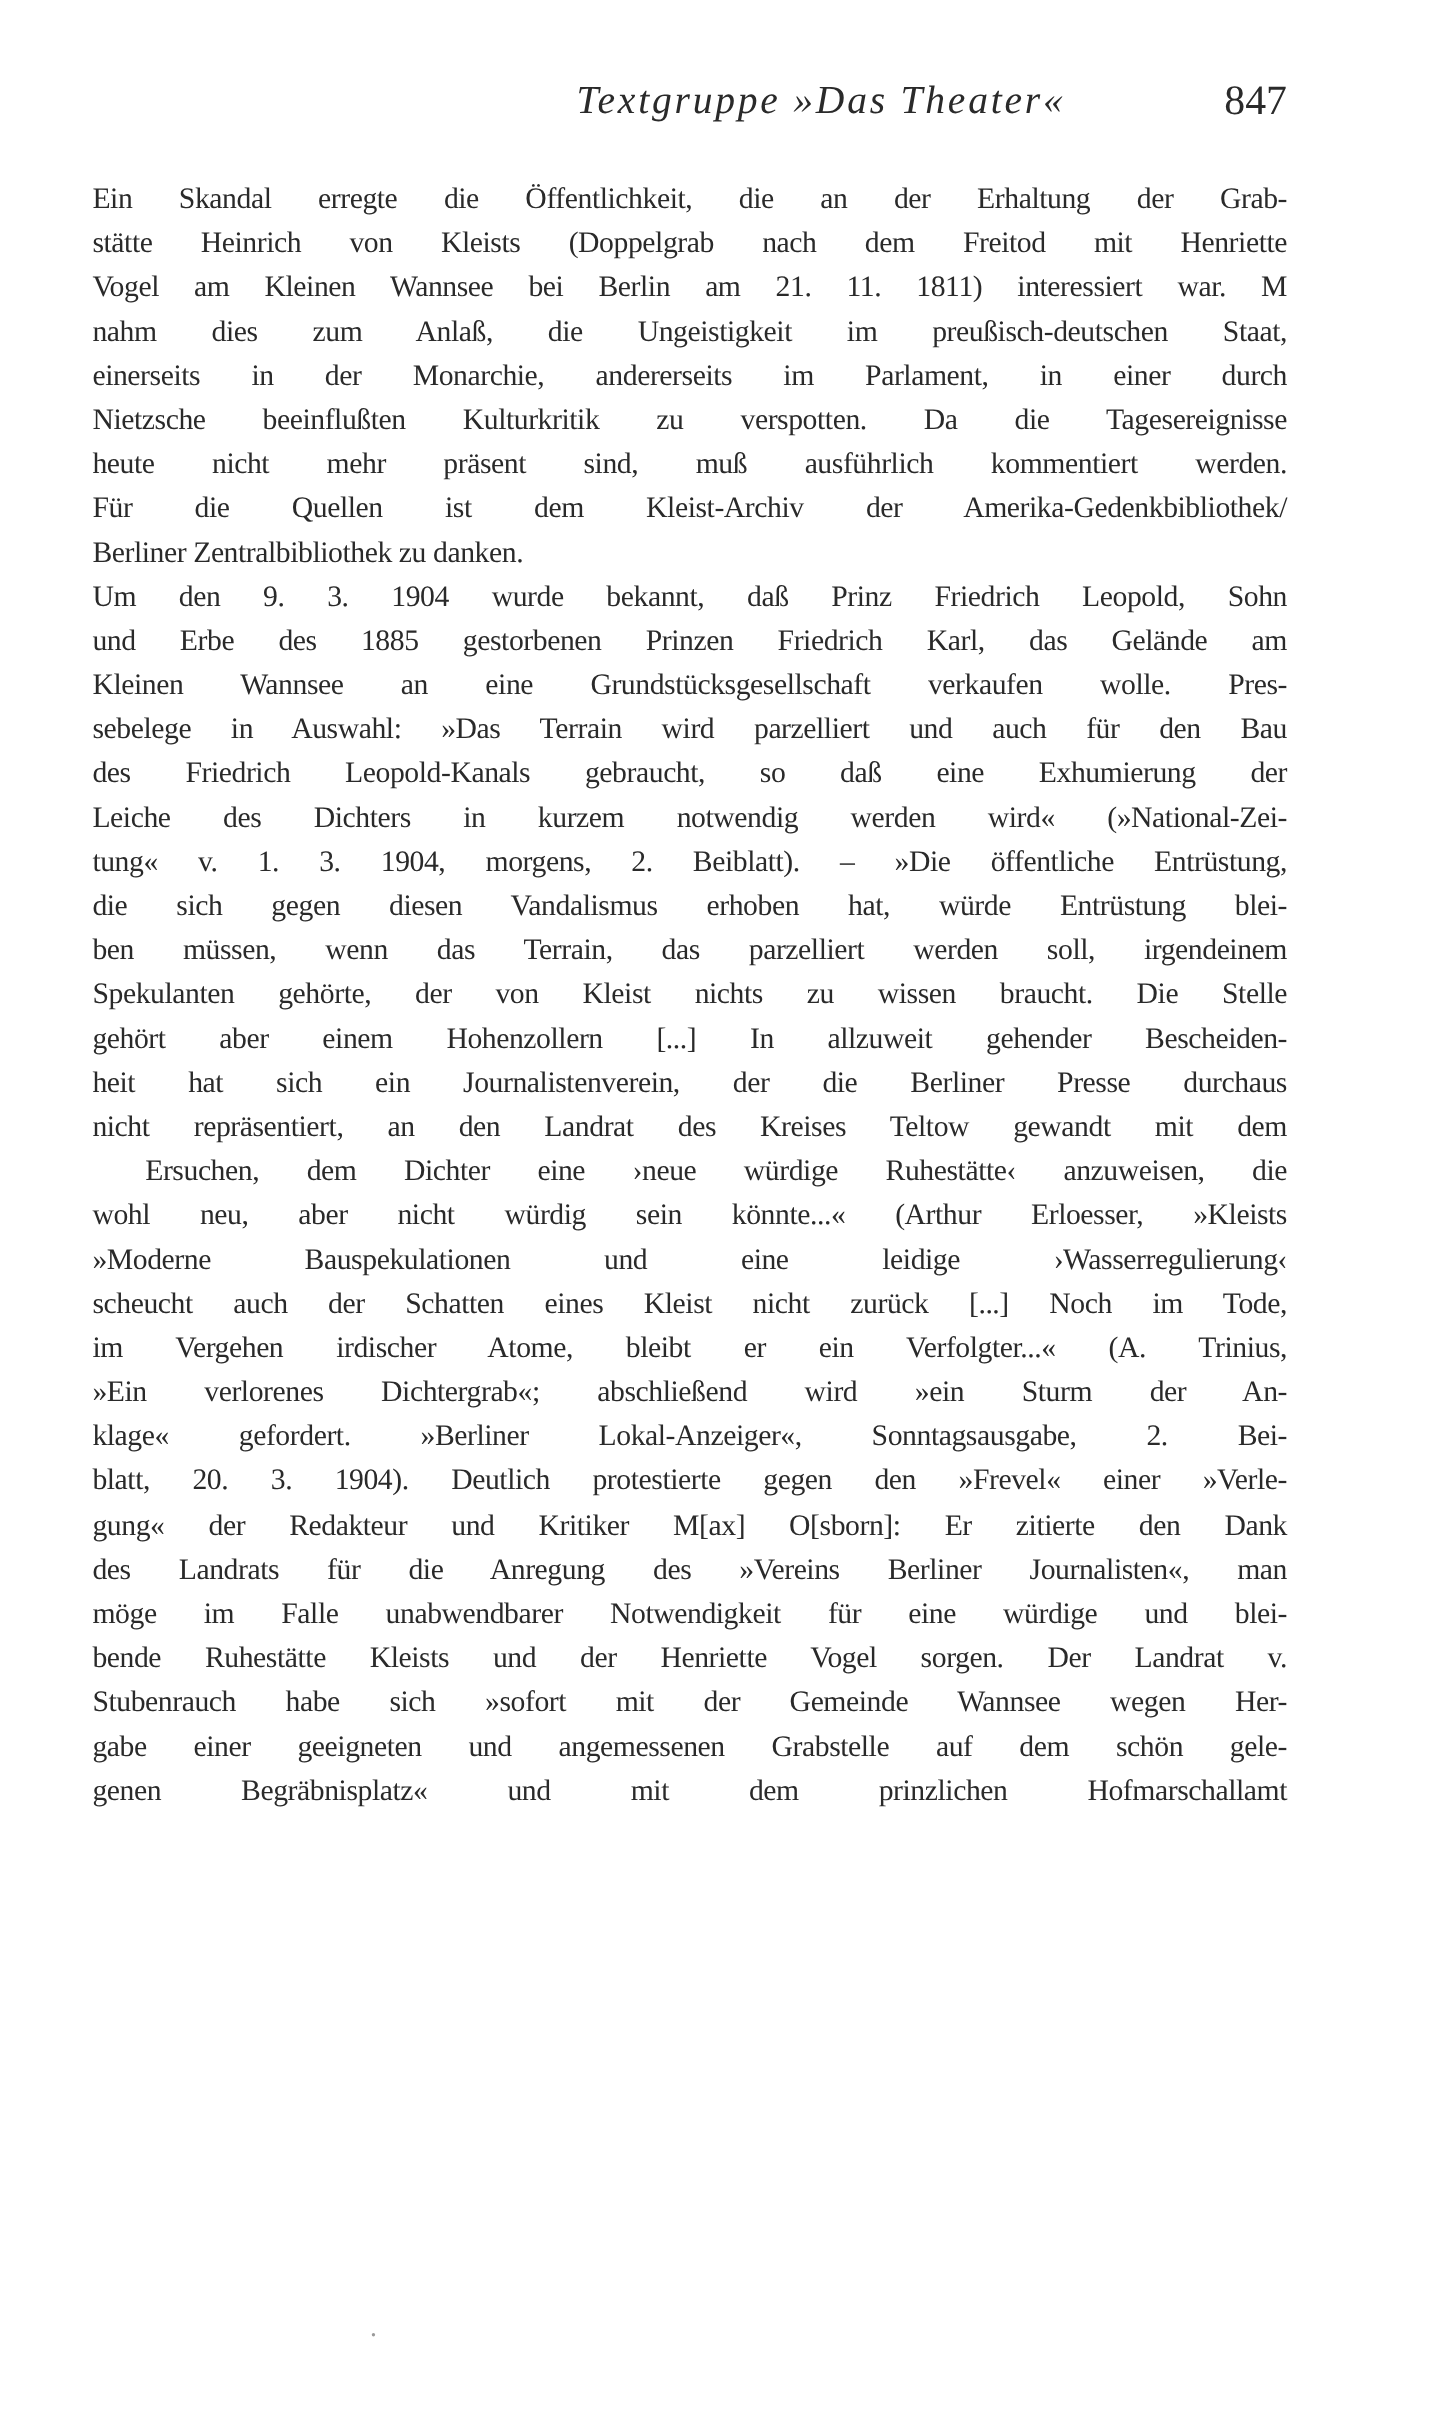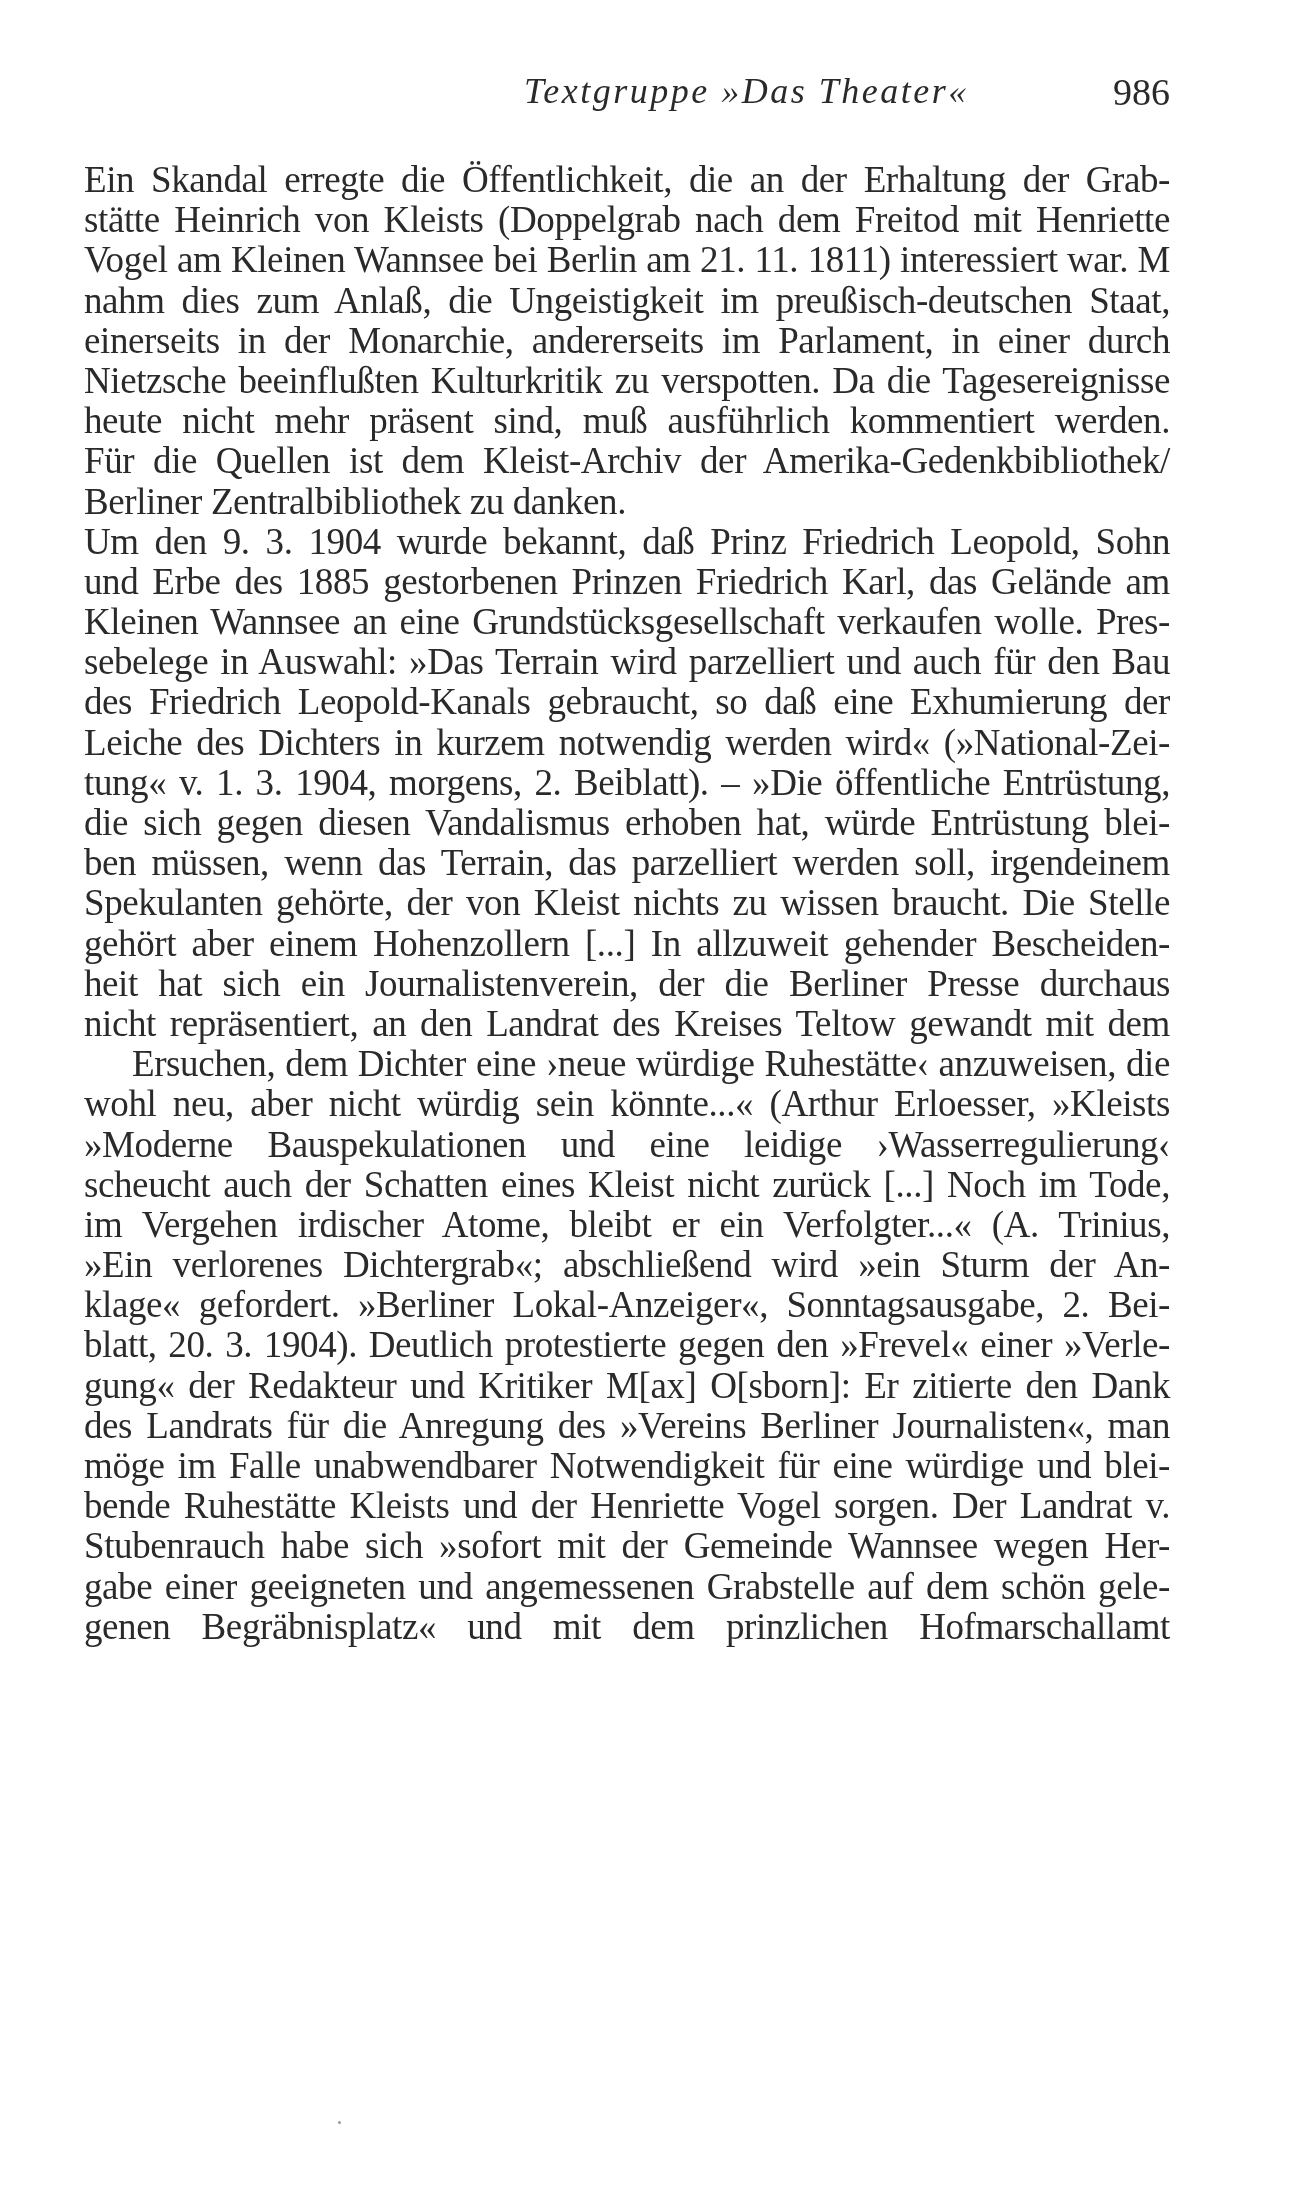--- a/index.html
+++ b/index.html
@@ -50,21 +50,21 @@
     .body-text {
       position: absolute;
       top: 160px;
       left: 0;
       width: 1086px;
     }
     .line {
       display: block;
       height: 40.2px;
       line-height: 40.2px;
-      font-size: 37px;
+      font-size: 27px;
       text-align: justify;
       text-align-last: justify;
       white-space: nowrap;
       overflow: visible;
       letter-spacing: -0.4px;
     }
     .line.last {
       text-align-last: left;
     }
     .speck {
@@ -76,21 +76,21 @@
       background: #9a9a9a;
       border-radius: 50%;
     }
   </style>
 </head>
 <body>
 
 <div class="page">
   <div class="running-head">
     <span class="running-title">Textgruppe »Das Theater«</span>
-    <span class="page-number">986</span>
+    <span class="page-number">847</span>
   </div>
 
   <div class="body-text">
     <div class="paragraph">
       <span class="line" style="white-space: nowrap;">Ein Skandal erregte die Öffentlichkeit, die an der Erhaltung der Grab-</span>
       <span class="line" style="white-space: nowrap;">stätte Heinrich von Kleists (Doppelgrab nach dem Freitod mit Henriette</span>
       <span class="line" style="white-space: nowrap;">Vogel am Kleinen Wannsee bei Berlin am 21. 11. 1811) interessiert war. M</span>
       <span class="line" style="white-space: nowrap;">nahm dies zum Anlaß, die Ungeistigkeit im preußisch-deutschen Staat,</span>
       <span class="line" style="white-space: nowrap;">einerseits in der Monarchie, andererseits im Parlament, in einer durch</span>
       <span class="line" style="white-space: nowrap;">Nietzsche beeinflußten Kulturkritik zu verspotten. Da die Tagesereignisse</span>

